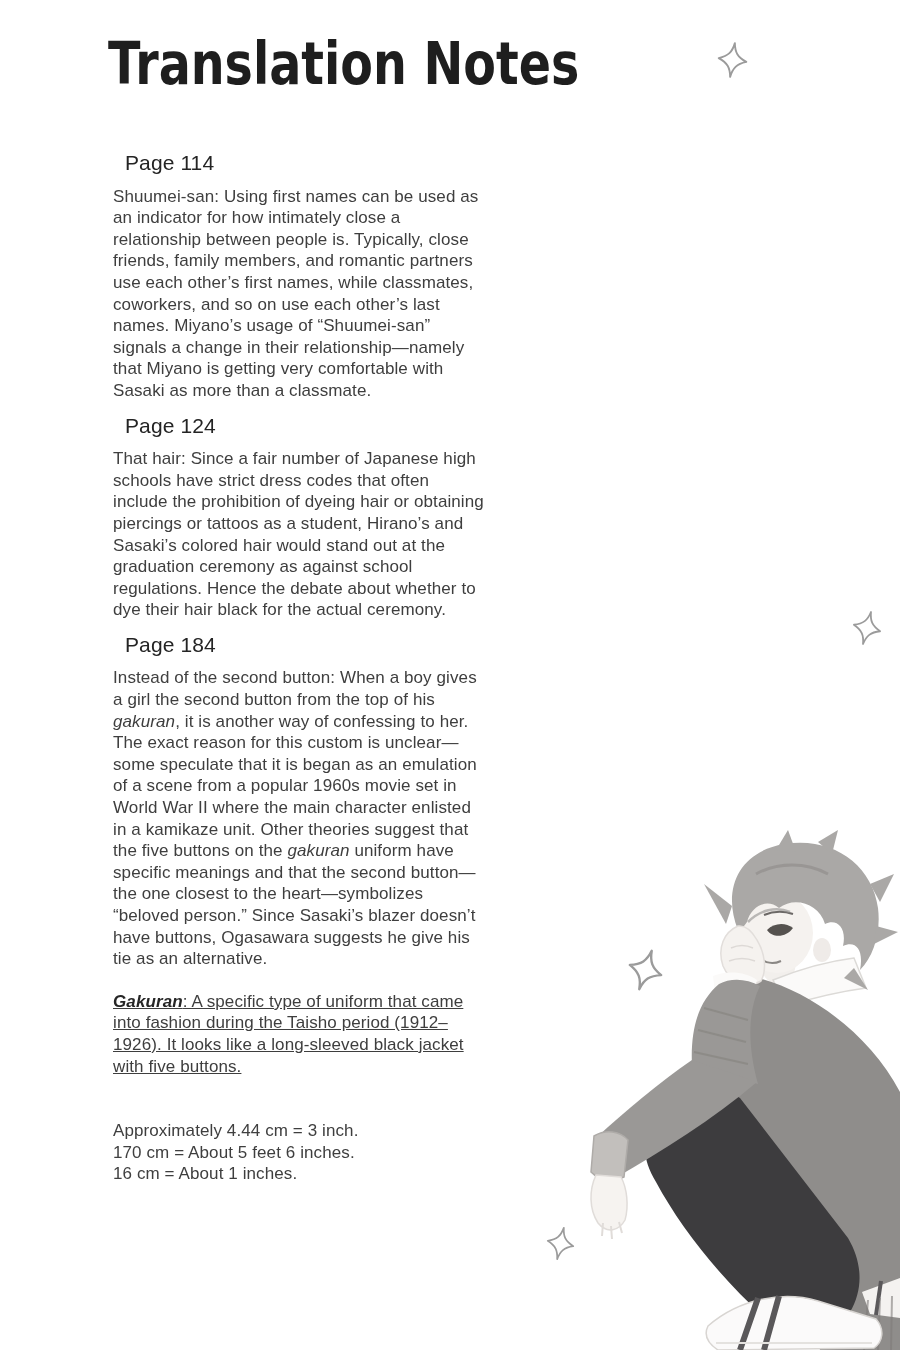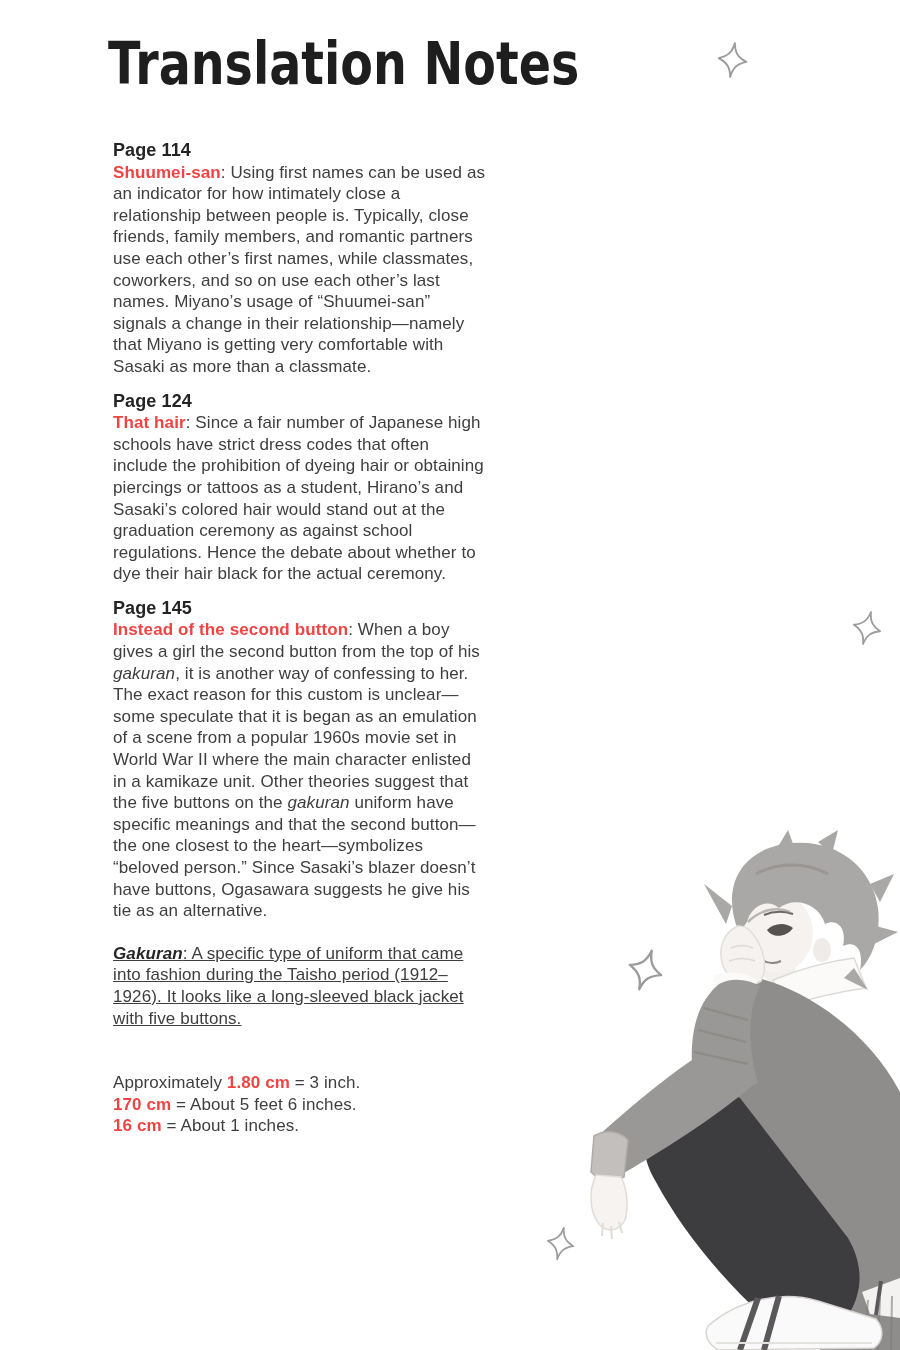--- a/index.html
+++ b/index.html
@@ -14,28 +14,28 @@
     font-size:58px; font-weight:bold; color:#1e1e1e;
     white-space:nowrap; letter-spacing:0px;
     transform:scaleX(0.82); transform-origin:left top;
   }
   .text-col {
     position:absolute; left:113px; top:140px; width:375px;
     font-size:17px; line-height:21.6px; color:#3e3e3e;
     letter-spacing:0.1px;
   }
   .sec-heading {
-    margin:0; font-size:18px; line-height:21.6px;
-    font-weight:700; color:#242424;
+    margin:12px; font-size:21px; line-height:21.6px;
+    font-weight:400; color:#242424;
   }
   section.gap      { margin-top:13px; }
   section.gap-big  { margin-top:43px; }
   p.para { margin:0; }
   p.para.spaced { margin-top:21px;text-decoration:underline; }
-  .seg-bold       { font-weight:700; color:#ef4444; }
+  .seg-bold       { font-weight:400; color:#404040; }
   .seg-italic     { font-style:italic; }
   .seg-bolditalic { font-weight:700; font-style:italic; color:#262626; }
   .sparkle { position:absolute; }
   .sparkle svg { display:block; width:100%; height:100%; }
   .sparkle-1 { left:717px; top:40px;   width:31px; height:40px; transform:rotate(8deg); }
   .sparkle-2 { left:852px; top:609px;  width:30px; height:38px; transform:rotate(14deg); }
   .sparkle-3 { left:626px; top:948px;  width:39px; height:44px; transform:rotate(18deg); }
   .sparkle-4 { left:546px; top:1226px; width:29px; height:35px; transform:rotate(12deg); }
   .illustration {
     position:absolute; left:580px; top:830px; width:320px; height:520px;
@@ -77,27 +77,27 @@
       <h2 class="sec-heading">Page 114</h2>
       <p class="para"><span class="seg-bold">Shuumei-san</span><span class="seg-normal">: Using first names can be used as an indicator for how intimately close a relationship between people is. Typically, close friends, family members, and romantic partners use each other’s first names, while classmates, coworkers, and so on use each other’s last names. Miyano’s usage of “Shuumei-san” signals a change in their relationship—namely that Miyano is getting very comfortable with Sasaki as more than a classmate.</span></p>
     </section>
 
     <section class="gap">
       <h2 class="sec-heading">Page 124</h2>
       <p class="para"><span class="seg-bold">That hair</span><span class="seg-normal">: Since a fair number of Japanese high schools have strict dress codes that often include the prohibition of dyeing hair or obtaining piercings or tattoos as a student, Hirano’s and Sasaki’s colored hair would stand out at the graduation ceremony as against school regulations. Hence the debate about whether to dye their hair black for the actual ceremony.</span></p>
     </section>
 
     <section class="gap">
-      <h2 class="sec-heading">Page 145</h2>
+      <h2 class="sec-heading">Page 184</h2>
       <p class="para"><span class="seg-bold">Instead of the second button</span><span class="seg-normal">: When a boy gives a girl the second button from the top of his </span><span class="seg-italic">gakuran</span><span class="seg-normal">, it is another way of confessing to her. The exact reason for this custom is unclear—some speculate that it is began as an emulation of a scene from a popular 1960s movie set in World War II where the main character enlisted in a kamikaze unit. Other theories suggest that the five buttons on the </span><span class="seg-italic">gakuran</span><span class="seg-normal"> uniform have specific meanings and that the second button—the one closest to the heart—symbolizes “beloved person.” Since Sasaki’s blazer doesn’t have buttons, Ogasawara suggests he give his tie as an alternative.</span></p>
       <p class="para spaced"><span class="seg-bolditalic">Gakuran</span><span class="seg-normal">: A specific type of uniform that came into fashion during the Taisho period (1912–1926). It looks like a long-sleeved black jacket with five buttons.</span></p>
     </section>
 
     <section class="gap-big">
-      <p class="para"><span class="seg-normal">Approximately </span><span class="seg-bold">1.80 cm</span><span class="seg-normal"> = 3 inch.</span><br><span class="seg-bold">170 cm</span><span class="seg-normal"> = About 5 feet 6 inches.</span><br><span class="seg-bold">16 cm</span><span class="seg-normal"> = About 1 inches.</span></p>
+      <p class="para"><span class="seg-normal">Approximately </span><span class="seg-bold">4.44 cm</span><span class="seg-normal"> = 3 inch.</span><br><span class="seg-bold">170 cm</span><span class="seg-normal"> = About 5 feet 6 inches.</span><br><span class="seg-bold">16 cm</span><span class="seg-normal"> = About 1 inches.</span></p>
     </section>
 
   </div>
 
   <div class="illustration">
     <svg viewBox="0 0 320 520">
 
       <ellipse cx="198" cy="132" rx="18" ry="22" fill="#f2efec"></ellipse>
 
       <path d="M193,150 C220,139 250,131 274,128 L286,158 C256,162 226,170 206,176 Z" fill="#fbfaf9" stroke="#dcdad7" stroke-width="1.5"></path>

